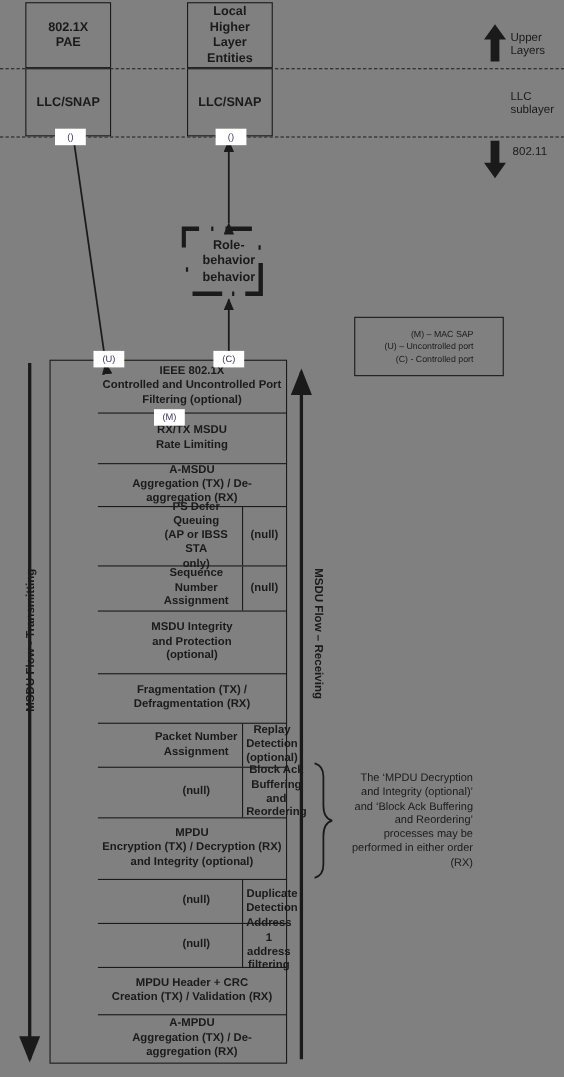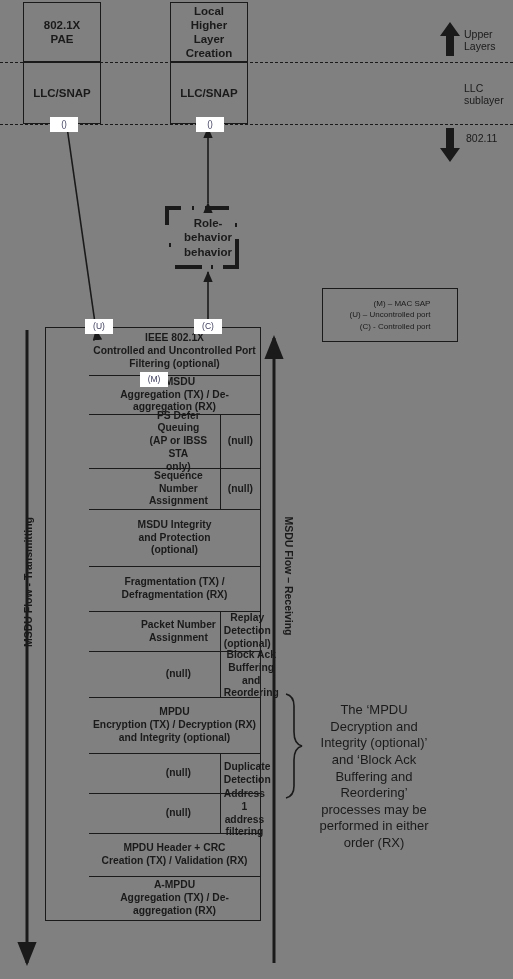--- a/index.html
+++ b/index.html
@@ -156,23 +156,23 @@
     left: 209px; top: 570px;
     width: 160px; text-align: center;
     transform: rotate(90deg);
   }
 
   
   #note {
     position: absolute;
     left: 318px; top: 702px;
     width: 112px;
-    font-size: 13px;
+    font-size: 10px;
     line-height: 1.28;
-    text-align: center;
+    text-align: right;
     color: #1a1a1a;
   }
 
   
   #overlay {
     position: absolute;
     left: 0; top: 0;
     width: 513px; height: 979px;
     pointer-events: none;
     z-index: 10;
@@ -197,21 +197,21 @@
     <div class="inner">
       <span>LLC/SNAP</span>
     </div>
   </div>
 
   <div class="box" id="higher-box">
     <div class="inner">
       <span>Local</span><br>
       <span>Higher</span><br>
       <span>Layer</span><br>
-      <span>Creation</span>
+      <span>Entities</span>
     </div>
   </div>
 
   <div class="box" id="llc-right">
     <div class="inner">
       <span>LLC/SNAP</span>
     </div>
   </div>
 
   <div class="layer-label" id="lbl-upper">
@@ -259,20 +259,25 @@
       <span>(M) – MAC SAP</span><br>
       <span>(U) – Uncontrolled port</span><br>
       <span>(C) - Controlled port</span>
     </div>
   </div>
 
   <div id="stack">
       <div class="srow" style="height: 48px;">
         <div class="cell full">
           <div><span>IEEE 802.1X</span><br><span>Controlled and Uncontrolled Port</span><br><span>Filtering (optional)</span></div>
+        </div>
+      </div>
+      <div class="srow" style="height: 46px;">
+        <div class="cell full">
+          <div><span>RX/TX MSDU</span><br><span>Rate Limiting</span></div>
         </div>
       </div>
       <div class="srow" style="height: 39px;">
         <div class="cell full">
           <div><span>A-MSDU</span><br><span>Aggregation (TX) / De-aggregation (RX)</span></div>
         </div>
       </div>
       <div class="srow" style="height: 54px;">
         <div class="cell left">
           <div><span>PS Defer Queuing</span><br><span>(AP or IBSS STA</span><br><span>only)</span></div>

